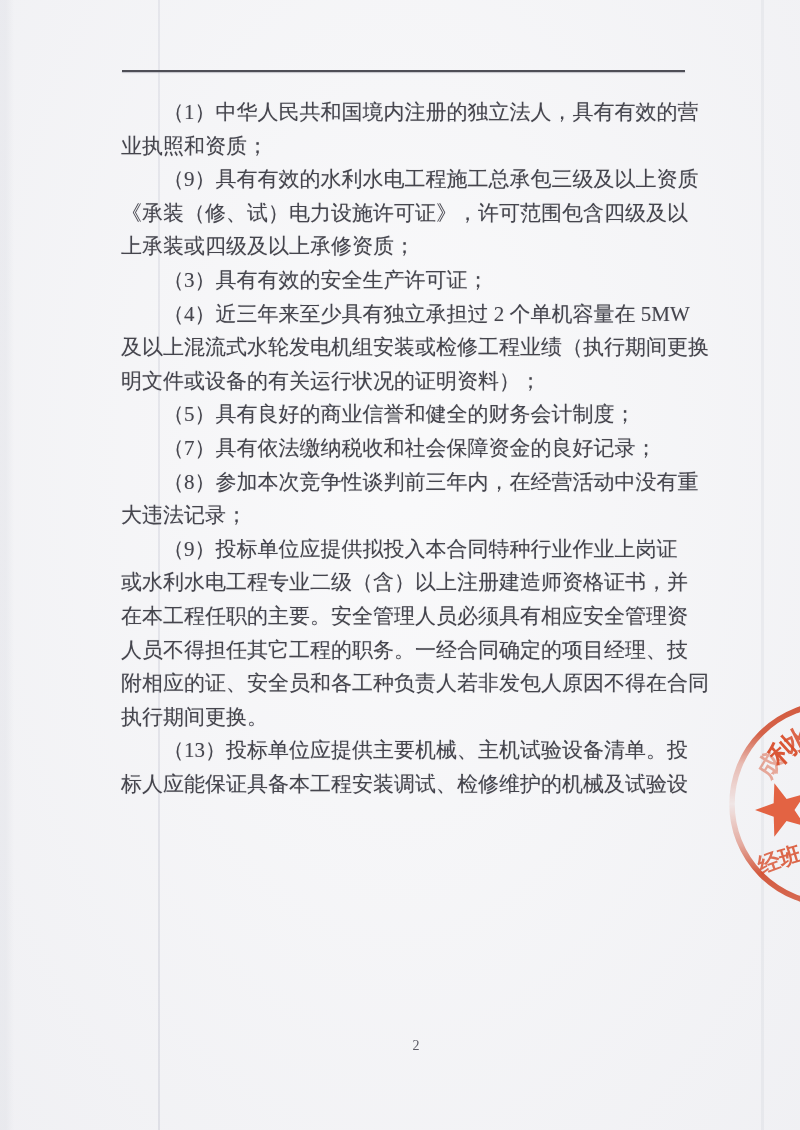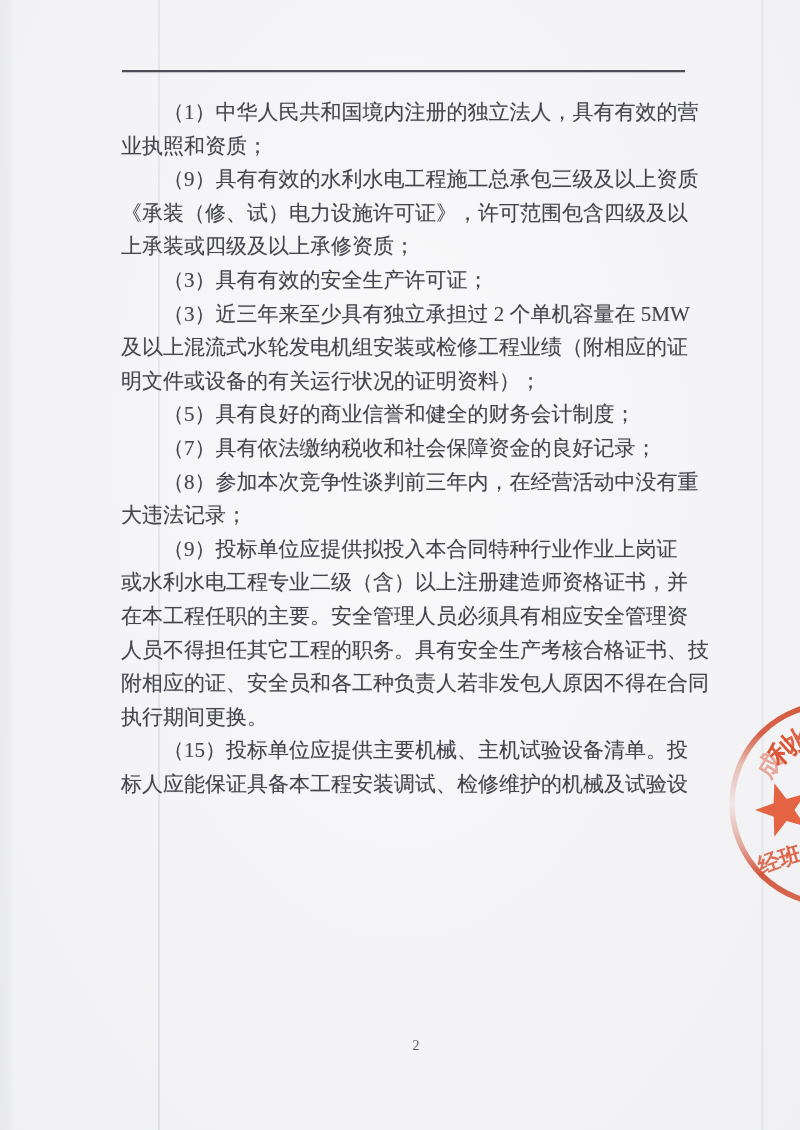--- a/index.html
+++ b/index.html
@@ -48,34 +48,34 @@
 
   <div class="rule"></div>
 
   <div class="text-block">
       <div class="line">　　（1）中华人民共和国境内注册的独立法人，具有有效的营</div>
       <div class="line">业执照和资质；</div>
       <div class="line">　　（9）具有有效的水利水电工程施工总承包三级及以上资质</div>
       <div class="line">《承装（修、试）电力设施许可证》，许可范围包含四级及以</div>
       <div class="line">上承装或四级及以上承修资质；</div>
       <div class="line">　　（3）具有有效的安全生产许可证；</div>
-      <div class="line">　　（3）近三年来至少具有独立承担过 2 个单机容量在 5MW</div>
-      <div class="line">及以上混流式水轮发电机组安装或检修工程业绩（附相应的证</div>
+      <div class="line">　　（4）近三年来至少具有独立承担过 2 个单机容量在 5MW</div>
+      <div class="line">及以上混流式水轮发电机组安装或检修工程业绩（执行期间更换</div>
       <div class="line">明文件或设备的有关运行状况的证明资料）；</div>
       <div class="line">　　（5）具有良好的商业信誉和健全的财务会计制度；</div>
       <div class="line">　　（7）具有依法缴纳税收和社会保障资金的良好记录；</div>
       <div class="line">　　（8）参加本次竞争性谈判前三年内，在经营活动中没有重</div>
       <div class="line">大违法记录；</div>
       <div class="line">　　（9）投标单位应提供拟投入本合同特种行业作业上岗证</div>
       <div class="line">或水利水电工程专业二级（含）以上注册建造师资格证书，并</div>
       <div class="line">在本工程任职的主要。安全管理人员必须具有相应安全管理资</div>
-      <div class="line">人员不得担任其它工程的职务。具有安全生产考核合格证书、技</div>
+      <div class="line">人员不得担任其它工程的职务。一经合同确定的项目经理、技</div>
       <div class="line">附相应的证、安全员和各工种负责人若非发包人原因不得在合同</div>
       <div class="line">执行期间更换。</div>
-      <div class="line">　　（15）投标单位应提供主要机械、主机试验设备清单。投</div>
+      <div class="line">　　（13）投标单位应提供主要机械、主机试验设备清单。投</div>
       <div class="line">标人应能保证具备本工程安装调试、检修维护的机械及试验设</div>
     </div>
 
   <svg class="stamp" width="115" height="230" viewBox="685 685 115 230" aria-hidden="true">
     <defs>
       <linearGradient id="fadeGrad" gradientUnits="userSpaceOnUse" x1="832" y1="704" x2="832" y2="904">
         <stop offset="0" stop-color="#ffffff" stop-opacity="0.95"></stop>
         <stop offset="0.15" stop-color="#ffffff" stop-opacity="0.90"></stop>
         <stop offset="0.30" stop-color="#ffffff" stop-opacity="0.35"></stop>
         <stop offset="0.50" stop-color="#ffffff" stop-opacity="0.08"></stop>

